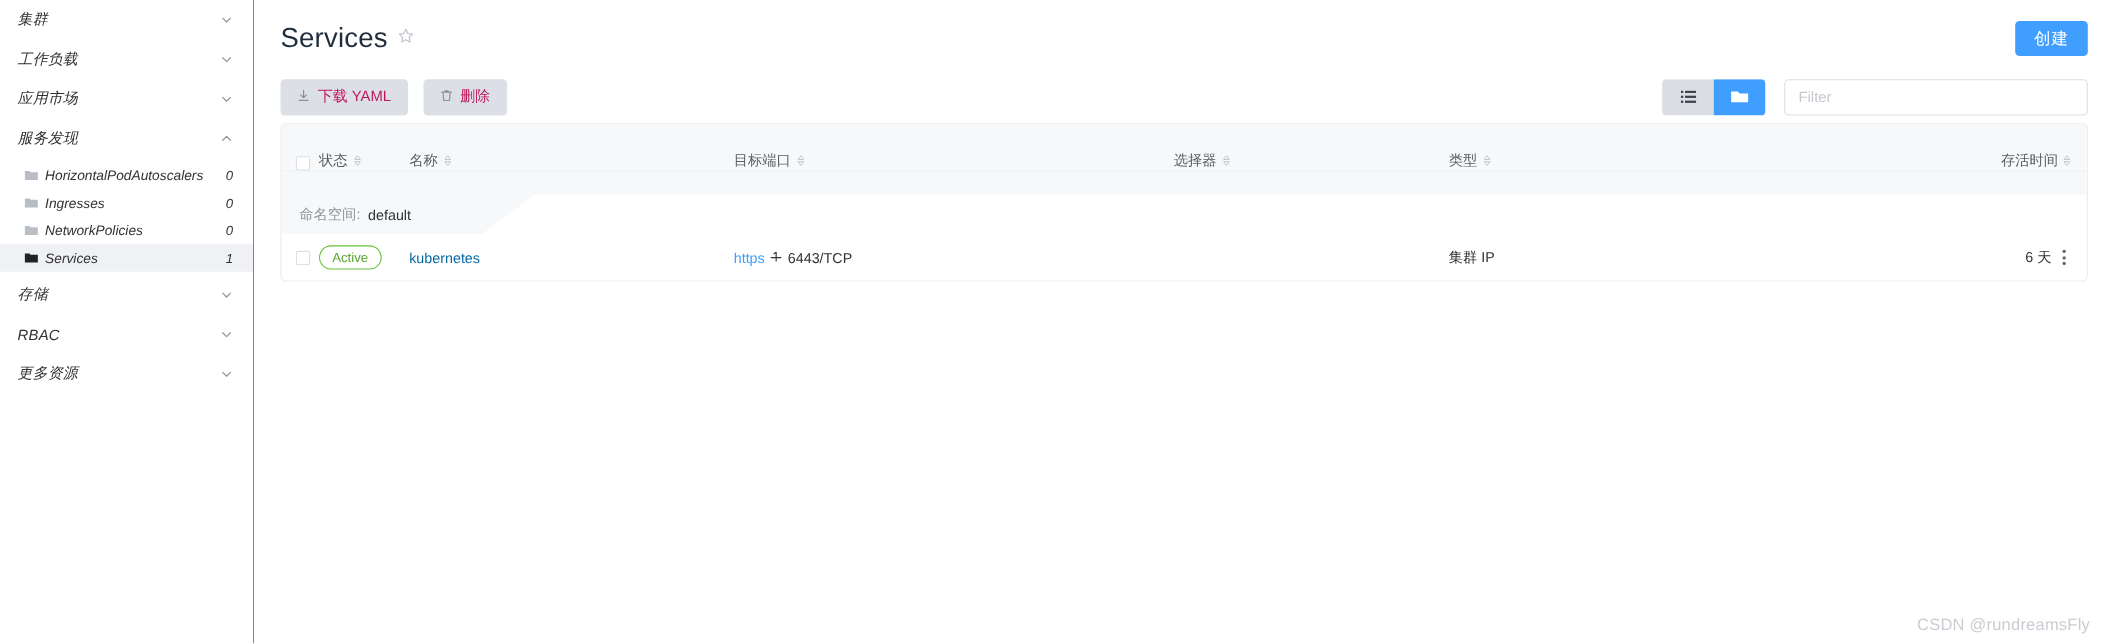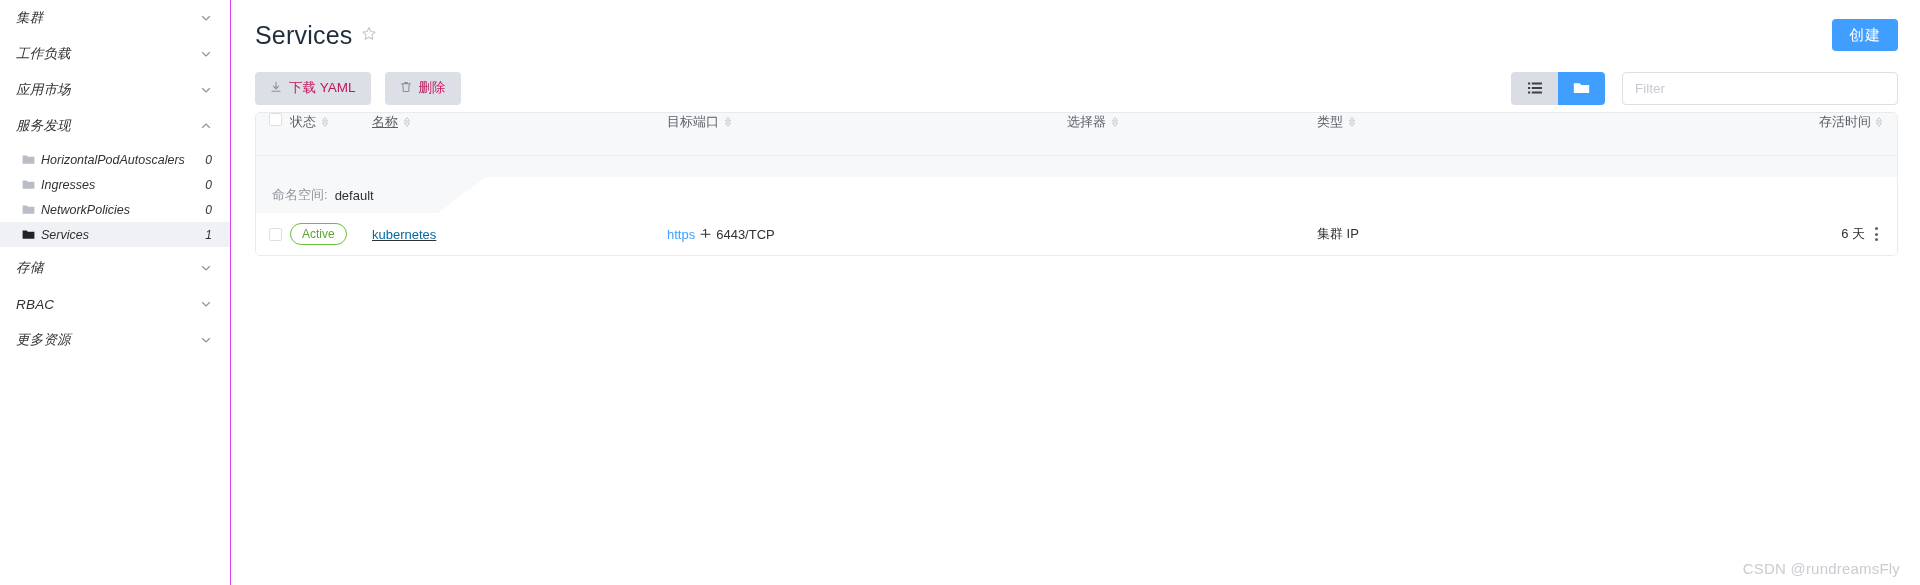--- a/index.html
+++ b/index.html
@@ -175,21 +175,21 @@
 
   
   .table-card {
     border: 1px solid #e8eaec;
     border-radius: 5px;
     background: #fff;
     overflow: hidden;
   }
   .thead {
     display: flex;
-    align-items: flex-start;
+    align-items: flex-end;
     height: 42px;
     background: #f7f8fa;
     border-bottom: 1px solid #ebeef5;
     font-size: 13px;
     color: #5a5e66;
   }
   .th {
     display: flex;
     align-items: center;
     gap: 5px;
@@ -276,21 +276,21 @@
   .dots i {
     display: block;
     width: 3px; height: 3px;
     background: #606266;
     border-radius: 50%;
   }
 
   
   .c-check { width: 34px; padding-left: 13px; }
   .c-status { width: 82px; }
-  .c-name { width: 295px; text-decoration: underline; }
+  .c-name { width: 295px; }
   .c-port { width: 400px; }
   .c-selector { width: 250px; }
   .c-type { width: 225px; }
   .c-age { flex: 1; justify-content: flex-end; padding-right: 14px; gap: 4px; }
   .c-age .agetext { min-width: 34px; text-align: right; }
 
   .watermark {
     position: absolute;
     right: 20px;
     bottom: 8px;

